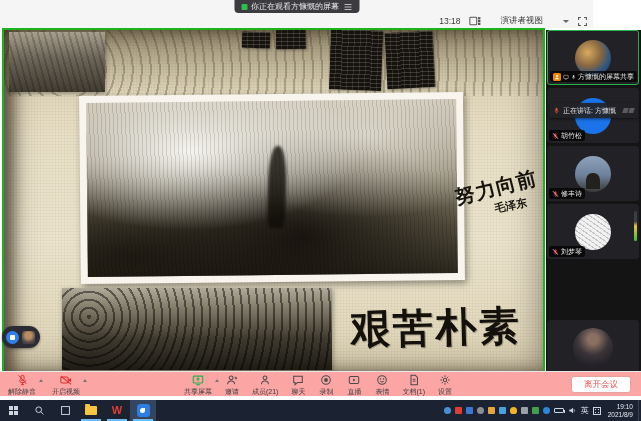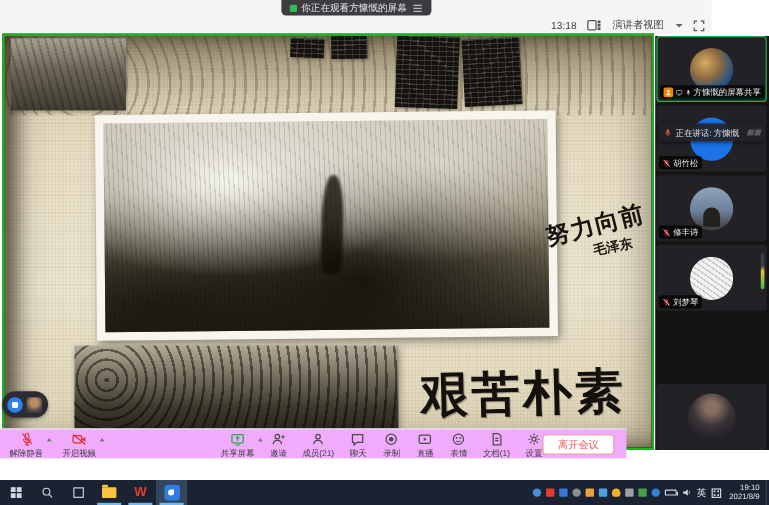--- a/index.html
+++ b/index.html
@@ -7,21 +7,21 @@
   *{box-sizing:border-box;}
 
   
   .top-area{position:absolute;left:0;top:0;width:593px;height:28px;background:#f5f5f5;}
   .top-pill{position:absolute;left:50%;top:0;transform:translateX(-50%);height:13px;
     background:#3b3b40;border-radius:0 0 4px 4px;display:flex;align-items:center;gap:4px;
     padding:0 7px;color:#e9e9e9;font-size:8px;white-space:nowrap;}
   .green-sq{width:6px;height:6px;background:#2fbd4f;border-radius:1px;flex:none;}
   .top-right{position:absolute;right:5px;top:15px;display:flex;align-items:center;gap:8px;
     font-size:8.5px;color:#3a3a3a;}
-  .viewmode{display:flex;align-items:center;gap:10px;}
+  .viewmode{display:flex;align-items:center;gap:20px;}
   .tri-down{width:0;height:0;border-left:3px solid transparent;border-right:3px solid transparent;
     border-top:3.5px solid #666;}
   .tri-up{width:0;height:0;border-left:2.5px solid transparent;border-right:2.5px solid transparent;
     border-bottom:3.5px solid #777;}
 
   
   .share-area{position:absolute;left:2px;top:28px;width:543px;height:347px;background:#0d0b08;
     border:2px solid #1db31d;overflow:hidden;}
   .collage{position:absolute;inset:0;
     background:
@@ -105,21 +105,21 @@
     display:flex;align-items:center;justify-content:center;}
   .vol-bar{position:absolute;right:2px;top:7px;width:3px;height:30px;border-radius:1.5px;
     background:linear-gradient(180deg,#3a3f46 0%,#3a3f46 35%,#e8c33a 50%,#3dbb4a 100%);}
   .speaking-banner{position:absolute;left:549px;top:103px;width:89px;height:15px;z-index:5;
     background:rgba(34,34,38,.92);border-radius:2px;display:flex;align-items:center;gap:3px;
     padding:0 4px;font-size:7px;color:#e2e2e2;white-space:nowrap;box-shadow:0 1px 3px rgba(0,0,0,.5);}
   .banner-mark{margin-left:auto;display:flex;gap:1px;}
   .banner-mark i{width:5px;height:5px;background:#5a5a60;transform:skewX(-18deg);display:block;}
 
   
-  .toolbar{position:absolute;left:0;top:357px;width:522px;height:25px;background:#f0abfc;
+  .toolbar{position:absolute;left:0;top:371px;width:641px;height:25px;background:#fca5a5;
     border-top:1px solid #e7e7e7;}
   .tb-left{position:absolute;left:8px;top:2px;display:flex;gap:16px;}
   .tb-center{position:absolute;left:184px;top:2px;display:flex;gap:12px;}
   .tb-btn{display:flex;flex-direction:column;align-items:center;gap:1px;font-size:7px;
     color:#3c3c3c;position:relative;min-width:16px;}
   .tb-ico{height:12px;display:flex;align-items:center;justify-content:center;color:#4a4a4a;}
   .tb-ico.red{color:#e02b2b;}
   .tb-ico.green{color:#23b14d;}
   .tb-caret{position:absolute;right:-7px;top:5px;}
   .leave-btn{position:absolute;right:10px;top:4px;font-size:8.5px;color:#e85d5d;background:#fff;

